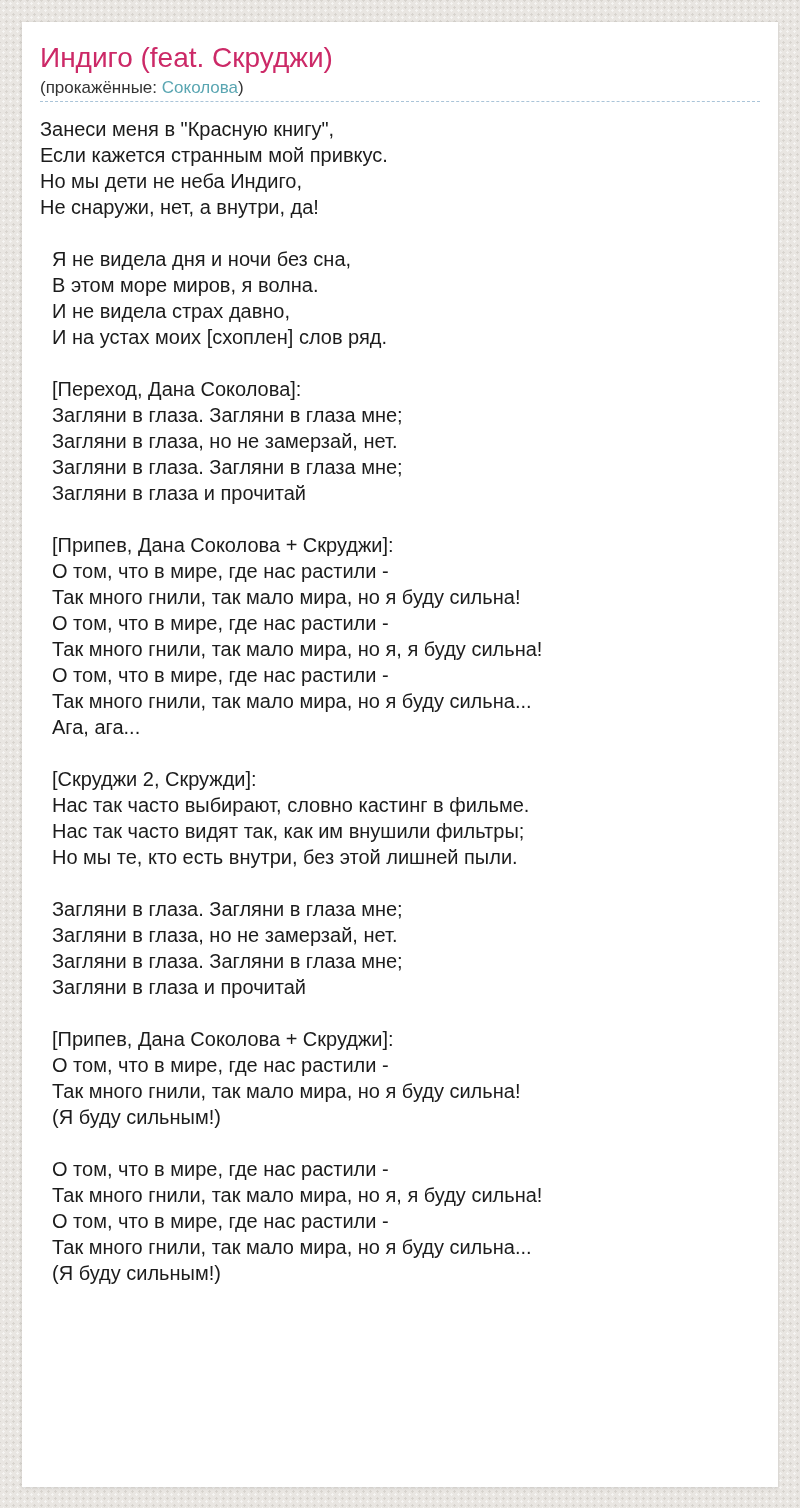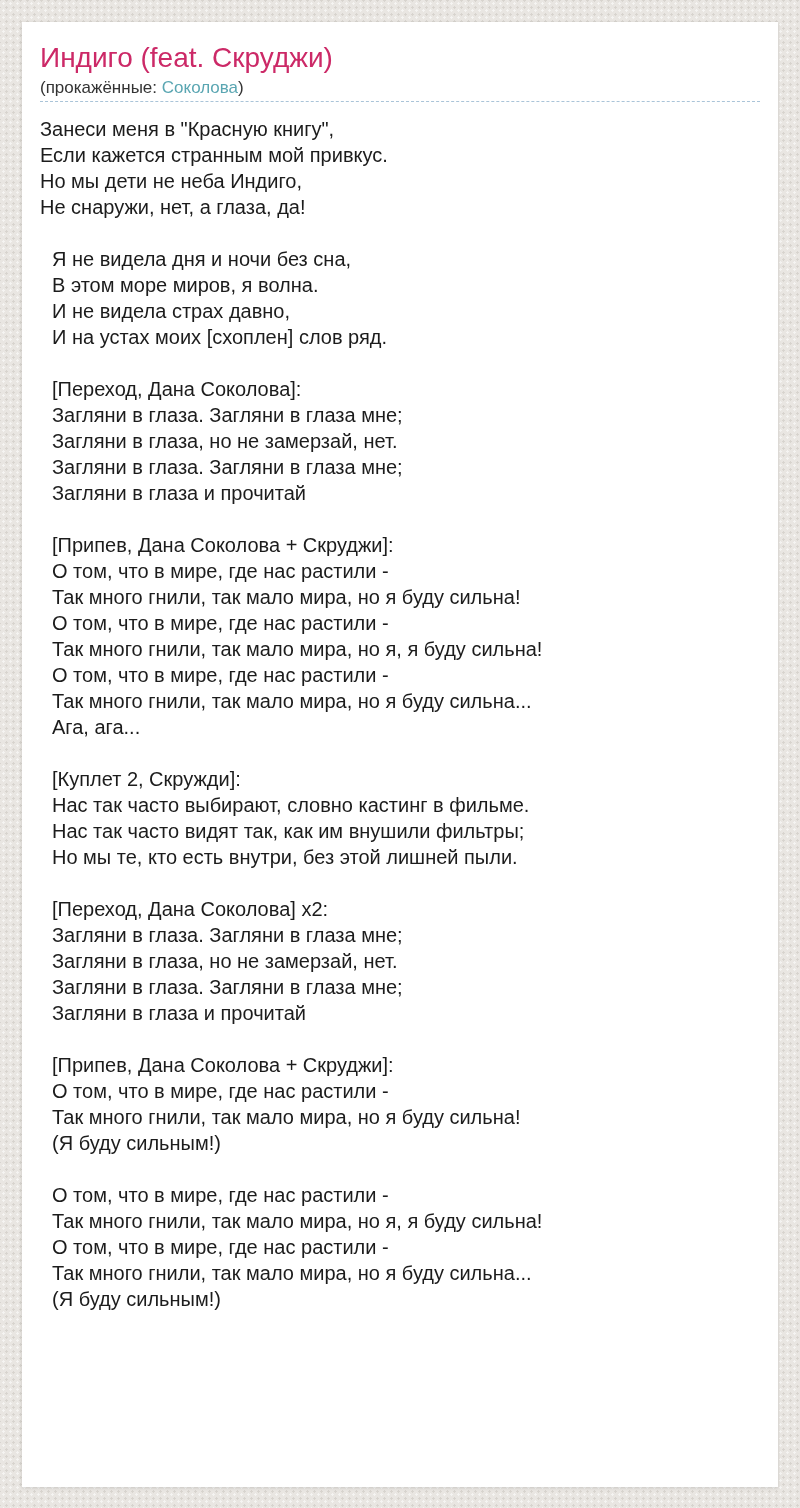--- a/index.html
+++ b/index.html
@@ -71,21 +71,21 @@
   <div class="card">
     <div class="header">
       <h1 class="title">Индиго (feat. Скруджи)</h1>
       <div class="subtitle"><span>(прокажённые: </span><a class="artist-link">Соколова</a><span>)</span></div>
     </div>
     <div class="lyrics" id="lyrics">
         <div class="stanza">
           <div class="line">Занеси меня в "Красную книгу",</div>
           <div class="line">Если кажется странным мой привкус.</div>
           <div class="line">Но мы дети не неба Индиго,</div>
-          <div class="line">Не снаружи, нет, а глаза, да!</div>
+          <div class="line">Не снаружи, нет, а внутри, да!</div>
         </div>
         <div class="stanza">
           <div class="line">Я не видела дня и ночи без сна,</div>
           <div class="line">В этом море миров, я волна.</div>
           <div class="line">И не видела страх давно,</div>
           <div class="line">И на устах моих [схоплен] слов ряд.</div>
         </div>
         <div class="stanza">
           <div class="line">[Переход, Дана Соколова]:</div>
           <div class="line">Загляни в глаза. Загляни в глаза мне;</div>
@@ -97,27 +97,26 @@
           <div class="line">[Припев, Дана Соколова + Скруджи]:</div>
           <div class="line">О том, что в мире, где нас растили -</div>
           <div class="line">Так много гнили, так мало мира, но я буду сильна!</div>
           <div class="line">О том, что в мире, где нас растили -</div>
           <div class="line">Так много гнили, так мало мира, но я, я буду сильна!</div>
           <div class="line">О том, что в мире, где нас растили -</div>
           <div class="line">Так много гнили, так мало мира, но я буду сильна...</div>
           <div class="line">Ага, ага...</div>
         </div>
         <div class="stanza">
-          <div class="line">[Куплет 2, Скружди]:</div>
+          <div class="line">[Скруджи 2, Скружди]:</div>
           <div class="line">Нас так часто выбирают, словно кастинг в фильме.</div>
           <div class="line">Нас так часто видят так, как им внушили фильтры;</div>
           <div class="line">Но мы те, кто есть внутри, без этой лишней пыли.</div>
         </div>
         <div class="stanza">
-          <div class="line">[Переход, Дана Соколова] x2:</div>
           <div class="line">Загляни в глаза. Загляни в глаза мне;</div>
           <div class="line">Загляни в глаза, но не замерзай, нет.</div>
           <div class="line">Загляни в глаза. Загляни в глаза мне;</div>
           <div class="line">Загляни в глаза и прочитай</div>
         </div>
         <div class="stanza">
           <div class="line">[Припев, Дана Соколова + Скруджи]:</div>
           <div class="line">О том, что в мире, где нас растили -</div>
           <div class="line">Так много гнили, так мало мира, но я буду сильна!</div>
           <div class="line">(Я буду сильным!)</div>

